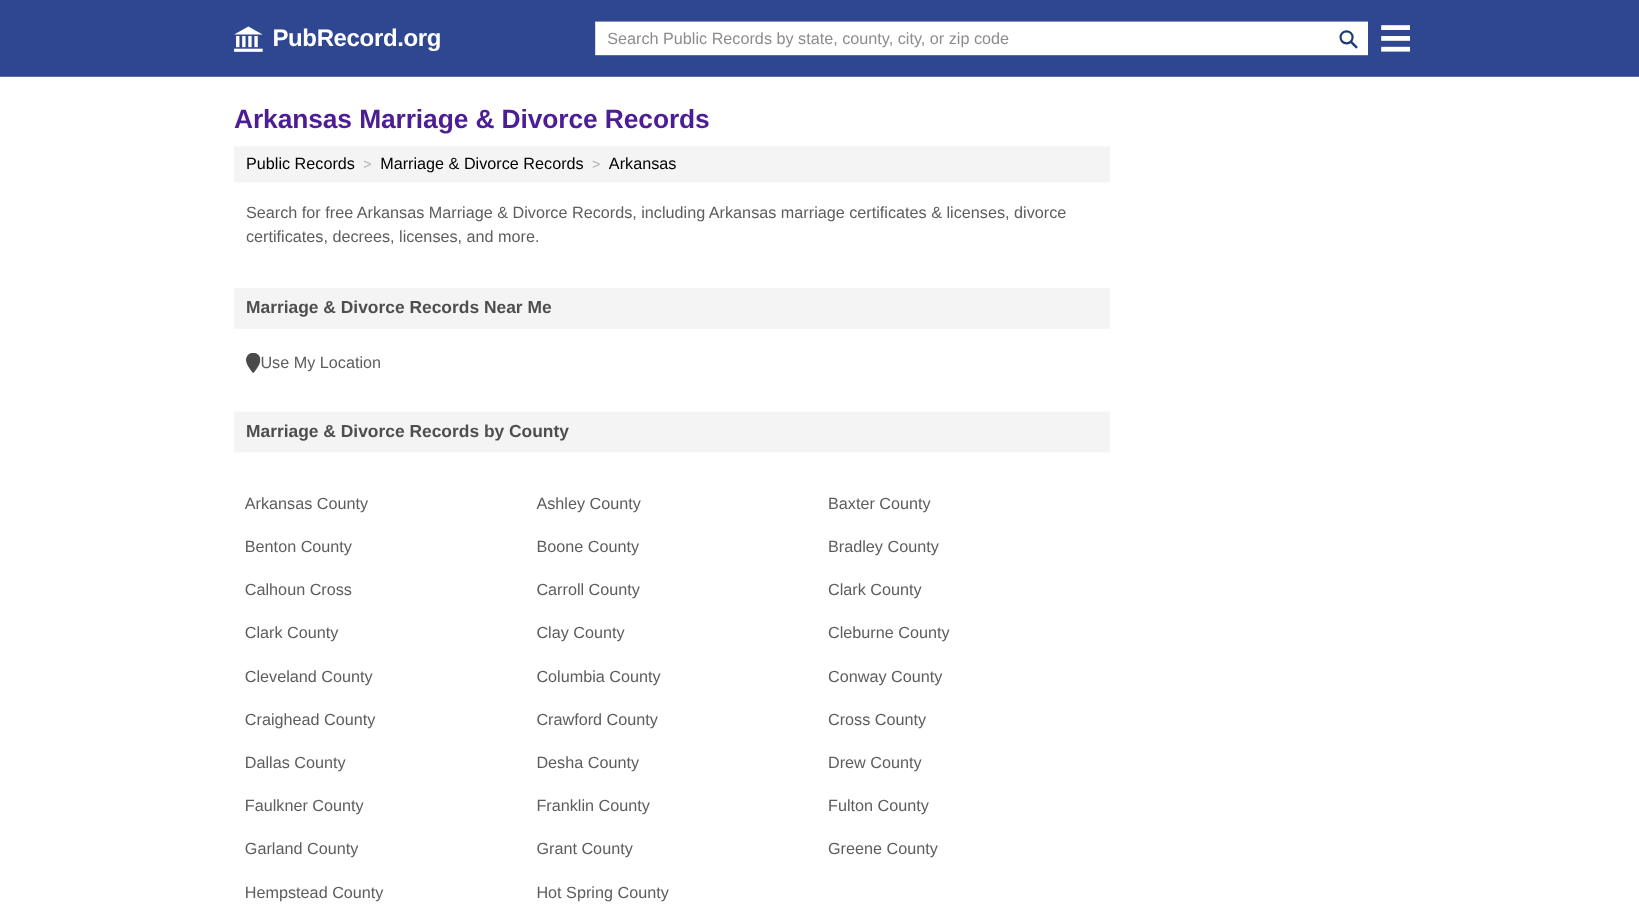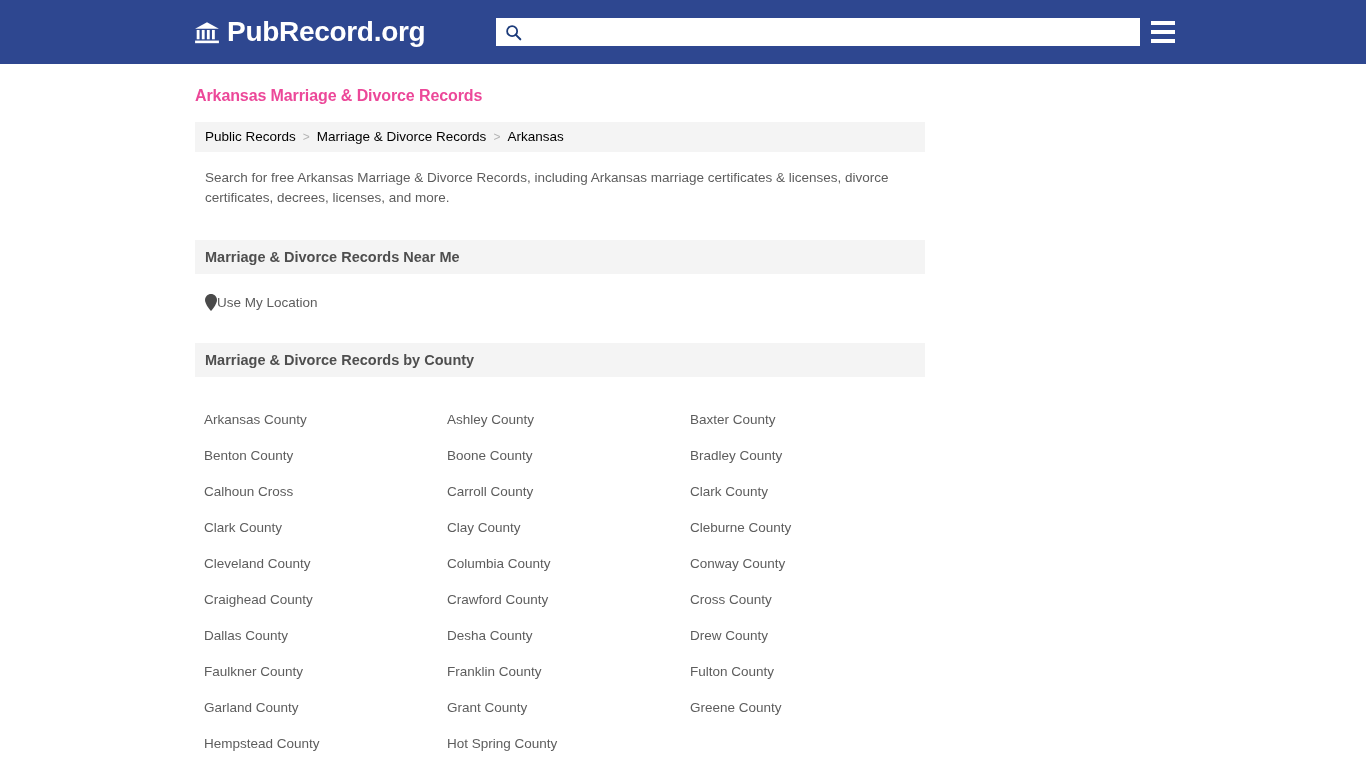--- a/index.html
+++ b/index.html
@@ -39,21 +39,21 @@
   .brand-icon {
     width: 26px;
     height: 26px;
     display: block;
     flex: none;
     margin-top: 2px;
   }
 
   .brand-text {
     color: #ffffff;
-    font-size: 28px;
+    font-size: 20px;
     font-weight: bold;
     letter-spacing: -0.3px;
     line-height: 1;
     white-space: nowrap;
   }
 
   .search-wrap {
     position: absolute;
     left: 496px;
     top: 18px;
@@ -109,25 +109,25 @@
   }
 
   
   .container {
     width: 730px;
     margin-left: 195px;
     padding-top: 22px;
   }
 
   .page-title {
-    font-size: 16px;
+    font-size: 22px;
     font-weight: bold;
-    color: #ec4899;
+    color: #4c1d95;
     line-height: 1.3;
-    margin-bottom: 15px;
+    margin-bottom: 7px;
     letter-spacing: -0.1px;
   }
 
   
   .breadcrumb {
     background: #f4f4f4;
     height: 30px;
     display: flex;
     align-items: center;
     padding: 0 10px;
@@ -215,20 +215,21 @@
       <rect x="2.5" y="9.2" width="2.6" height="8.6" fill="#ffffff"></rect>
       <rect x="7.2" y="9.2" width="2.6" height="8.6" fill="#ffffff"></rect>
       <rect x="11.9" y="9.2" width="2.6" height="8.6" fill="#ffffff"></rect>
       <rect x="16.6" y="9.2" width="2.6" height="8.6" fill="#ffffff"></rect>
       <rect x="1" y="19" width="22" height="2.4" fill="#ffffff"></rect>
     </svg>
     <span class="brand-text">PubRecord.org</span>
   </a>
 
   <div class="search-wrap">
+    <input class="search-input" type="text" placeholder="Search Public Records by state, county, city, or zip code" style="">
     <button class="search-btn">
       <svg width="17" height="17" viewBox="0 0 20 20" aria-hidden="true">
         <circle cx="8.4" cy="8.4" r="5.9" fill="none" stroke="#1b3a7a" stroke-width="2.1"></circle>
         <line x1="12.8" y1="12.8" x2="18" y2="18" stroke="#1b3a7a" stroke-width="2.4" stroke-linecap="round"></line>
       </svg>
     </button>
   </div>
 
   <div class="hamburger">
     <span></span>

